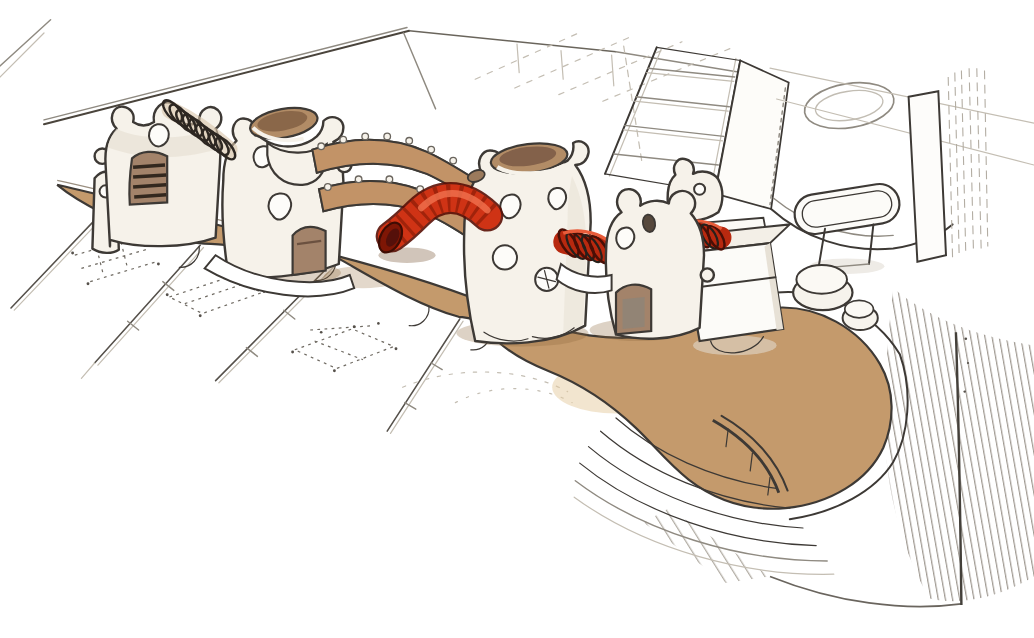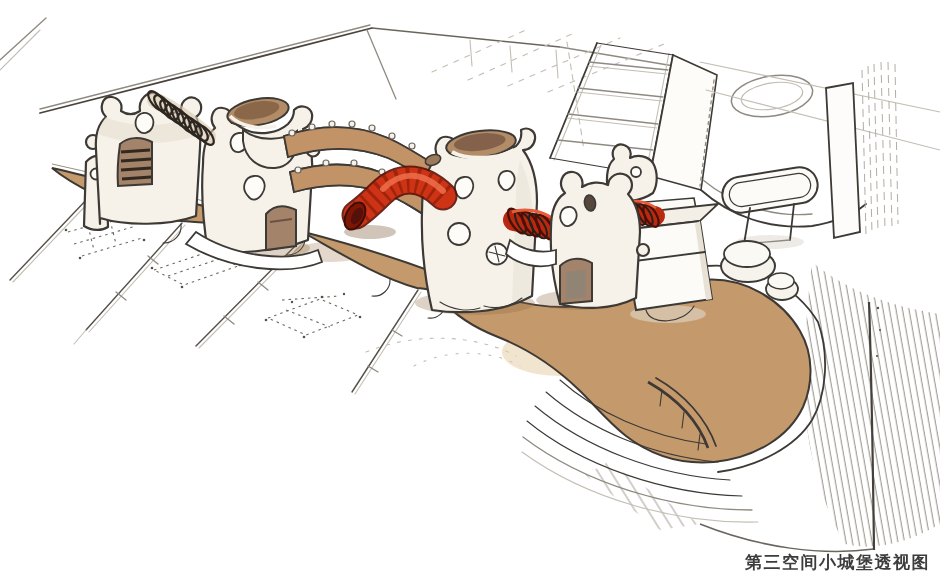--- a/index.html
+++ b/index.html
@@ -374,14 +374,13 @@
       <path d="M 443,196 C 420,174 398,176 380,194 C 370,204 363,210 356,215" class="slide-outline"></path>
       <path d="M 443,196 C 420,174 398,176 380,194 C 370,204 363,210 356,215" class="slide-base"></path>
       <path d="M 443,196 C 420,174 398,176 380,194 C 370,204 363,210 356,215" class="slide-rib"></path>
       <path d="M 443,191 C 421,170 400,172 383,189" class="slide-hl"></path>
       <ellipse cx="355" cy="216" rx="9" ry="14.5" transform="rotate(28 355 216)" fill="#7e1605" stroke="#3f0c03" stroke-width="2"></ellipse>
       <ellipse cx="357" cy="216" rx="5" ry="9" transform="rotate(28 357 216)" fill="#55100a"></ellipse>
     </g>
   </g>
 </svg>
 
-<div class="caption">第三空间小城堡透视图</div>
 </div>
 
 </body></html>

